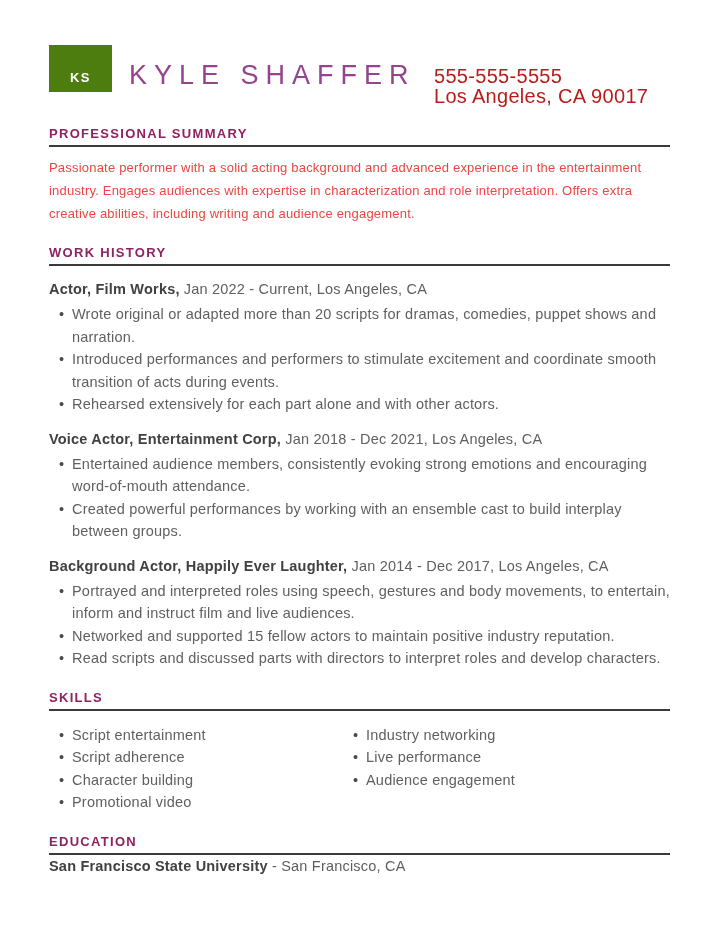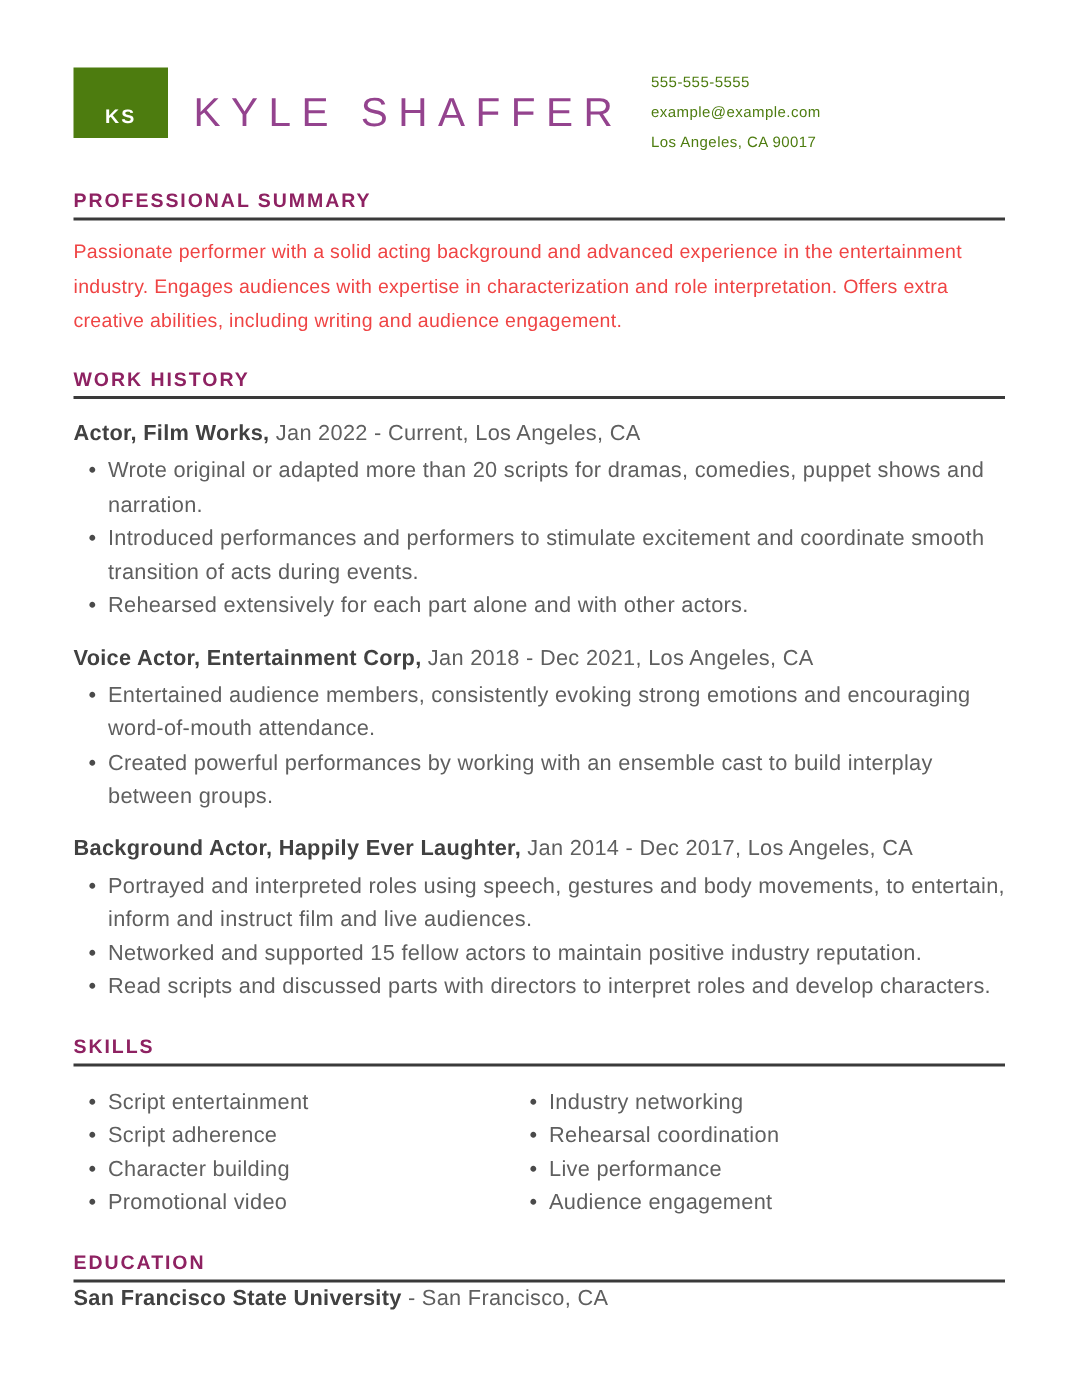--- a/index.html
+++ b/index.html
@@ -43,25 +43,26 @@
     font-weight: 400;
     letter-spacing: 7px;
     color: #94438e;
     margin-left: 17px;
     align-self: center;
     white-space: nowrap;
   }
   .contact {
     margin-left: auto;
     width: 236px;
-    font-size: 10px;
+    font-size: 20px;
     line-height: 20px;
-    color: #4d7c0f;
+    color: #b91c1c;
     letter-spacing: 0.3px;
     padding-top: 1px;
+    margin-top: 20px;
   }
 
   
   .section { margin-top: 20px; }
   .section-title {
     font-size: 13px;
     font-weight: bold;
     letter-spacing: 1.3px;
     color: #8e2262;
   }
@@ -135,21 +136,20 @@
 
 <div class="page">
 
   <div class="header">
     <div class="monogram">
       <span>KS</span>
     </div>
     <div class="name">KYLE SHAFFER</div>
     <div class="contact">
       <div>555-555-5555</div>
-      <div>example@example.com</div>
       <div>Los Angeles, CA 90017</div>
     </div>
   </div>
 
   <div class="section">
     <div class="section-title">PROFESSIONAL SUMMARY</div>
     <div class="rule"></div>
     <p class="body-text">Passionate performer with a solid acting background and advanced experience in the entertainment industry. Engages audiences with expertise in characterization and role interpretation. Offers extra creative abilities, including writing and audience engagement.</p>
   </div>
 
@@ -189,21 +189,20 @@
     <div class="rule"></div>
     <div class="skills-cols">
       <ul class="bullets skills-col-left">
         <li>Script entertainment</li>
         <li>Script adherence</li>
         <li>Character building</li>
         <li>Promotional video</li>
       </ul>
       <ul class="bullets">
         <li>Industry networking</li>
-        <li>Rehearsal coordination</li>
         <li>Live performance</li>
         <li>Audience engagement</li>
       </ul>
     </div>
   </div>
 
   <div class="section">
     <div class="section-title">EDUCATION</div>
     <div class="rule"></div>
     <div class="edu-line2"><span class="bold">San Francisco State University</span><span> - San Francisco, CA</span></div>

